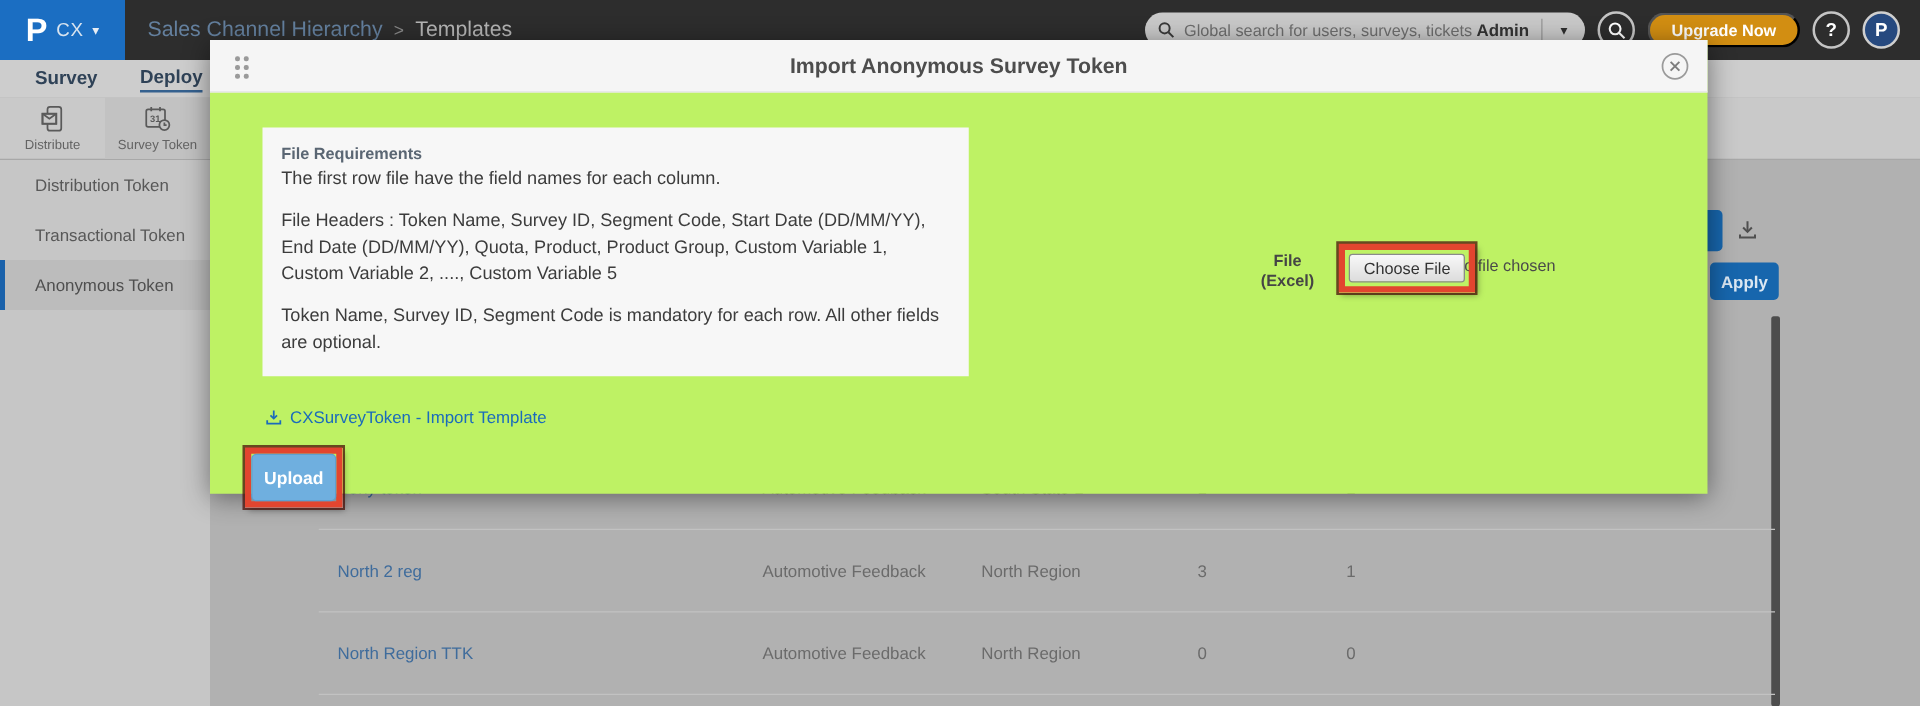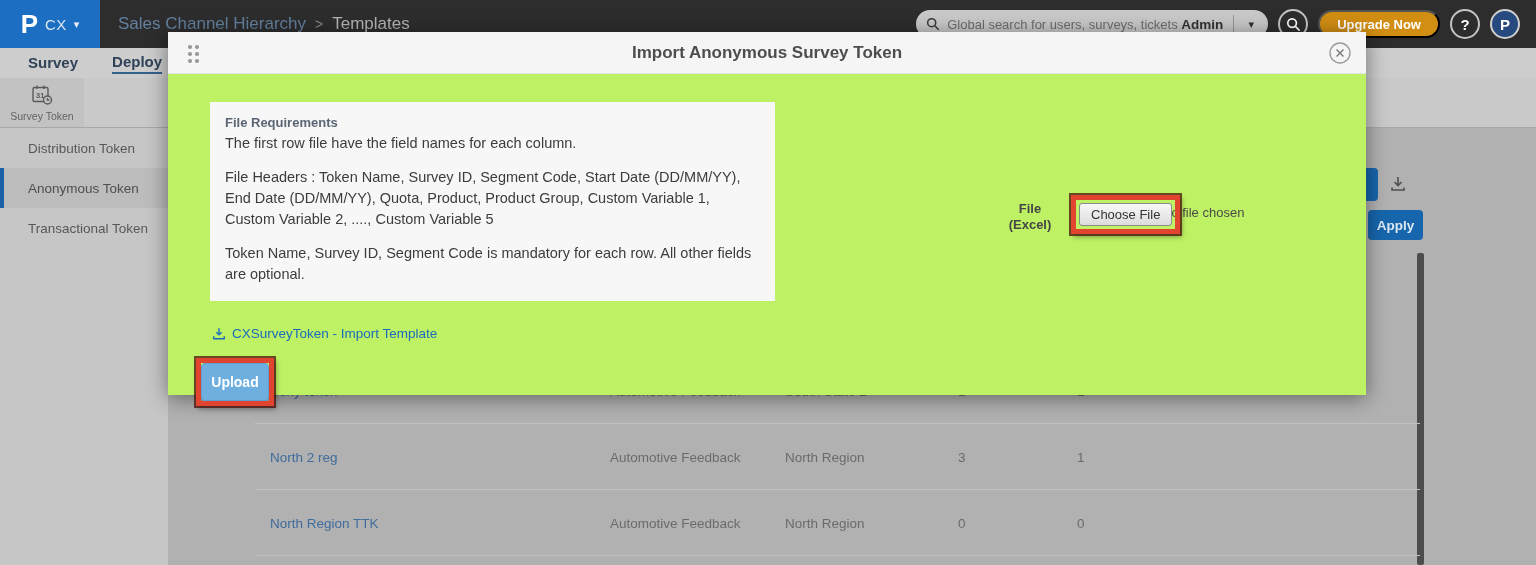--- a/index.html
+++ b/index.html
@@ -121,37 +121,46 @@
       <div class="avatar">P</div>
     </div>
   </div>
 
   <div class="tabs-strip">
     <span class="tab">Survey</span>
     <span class="tab active">Deploy</span>
   </div>
 
   <div class="toolbar">
+    <div class="tool">
+      <svg width="24" height="24" viewBox="0 0 24 24" fill="none" stroke="#5a5a5a" stroke-width="1.4">
+        <rect x="8" y="2.5" width="11" height="19" rx="2"></rect>
+        <rect x="4" y="8" width="11" height="8" fill="#c9c9c9"></rect>
+        <path d="M4 8 L9.5 12 L15 8"></path>
+        <rect x="4" y="8" width="11" height="8"></rect>
+      </svg>
+      <span class="tlabel">Distribute</span>
+    </div>
     <div class="tool selected">
       <svg width="24" height="24" viewBox="0 0 24 24" fill="none" stroke="#5a5a5a" stroke-width="1.4">
         <rect x="3" y="4.5" width="15" height="14" rx="1.5"></rect>
         <line x1="7" y1="2.5" x2="7" y2="6"></line>
           <line x1="14" y1="2.5" x2="14" y2="6"></line>
         <text x="6" y="14.5" font-size="7.5" stroke="none" fill="#5a5a5a" font-weight="bold">31</text>
         <circle cx="17.5" cy="17" r="4" fill="#c2c2c2"></circle>
         <path d="M17.5 15 v2 h1.8"></path>
       </svg>
       <span class="tlabel">Survey Token</span>
     </div>
   </div>
 
   <div class="sidebar">
     <div class="side-item">Distribution Token</div>
+    <div class="side-item">Transactional Token</div>
     <div class="side-item active">Anonymous Token</div>
-    <div class="side-item">Transactional Token</div>
   </div>
 
   <div class="content">
     <div class="sliver-btn"></div>
     <div class="dl-round">
       <svg width="20" height="20" viewBox="0 0 20 20" fill="none" stroke="#4f4f4f" stroke-width="1.6">
         <line x1="10" y1="3" x2="10" y2="11"></line>
           <path d="M6.5 8 L10 11.5 L13.5 8"></path>
           <path d="M4 13.5 v2.5 h12 v-2.5"></path>
       </svg>

